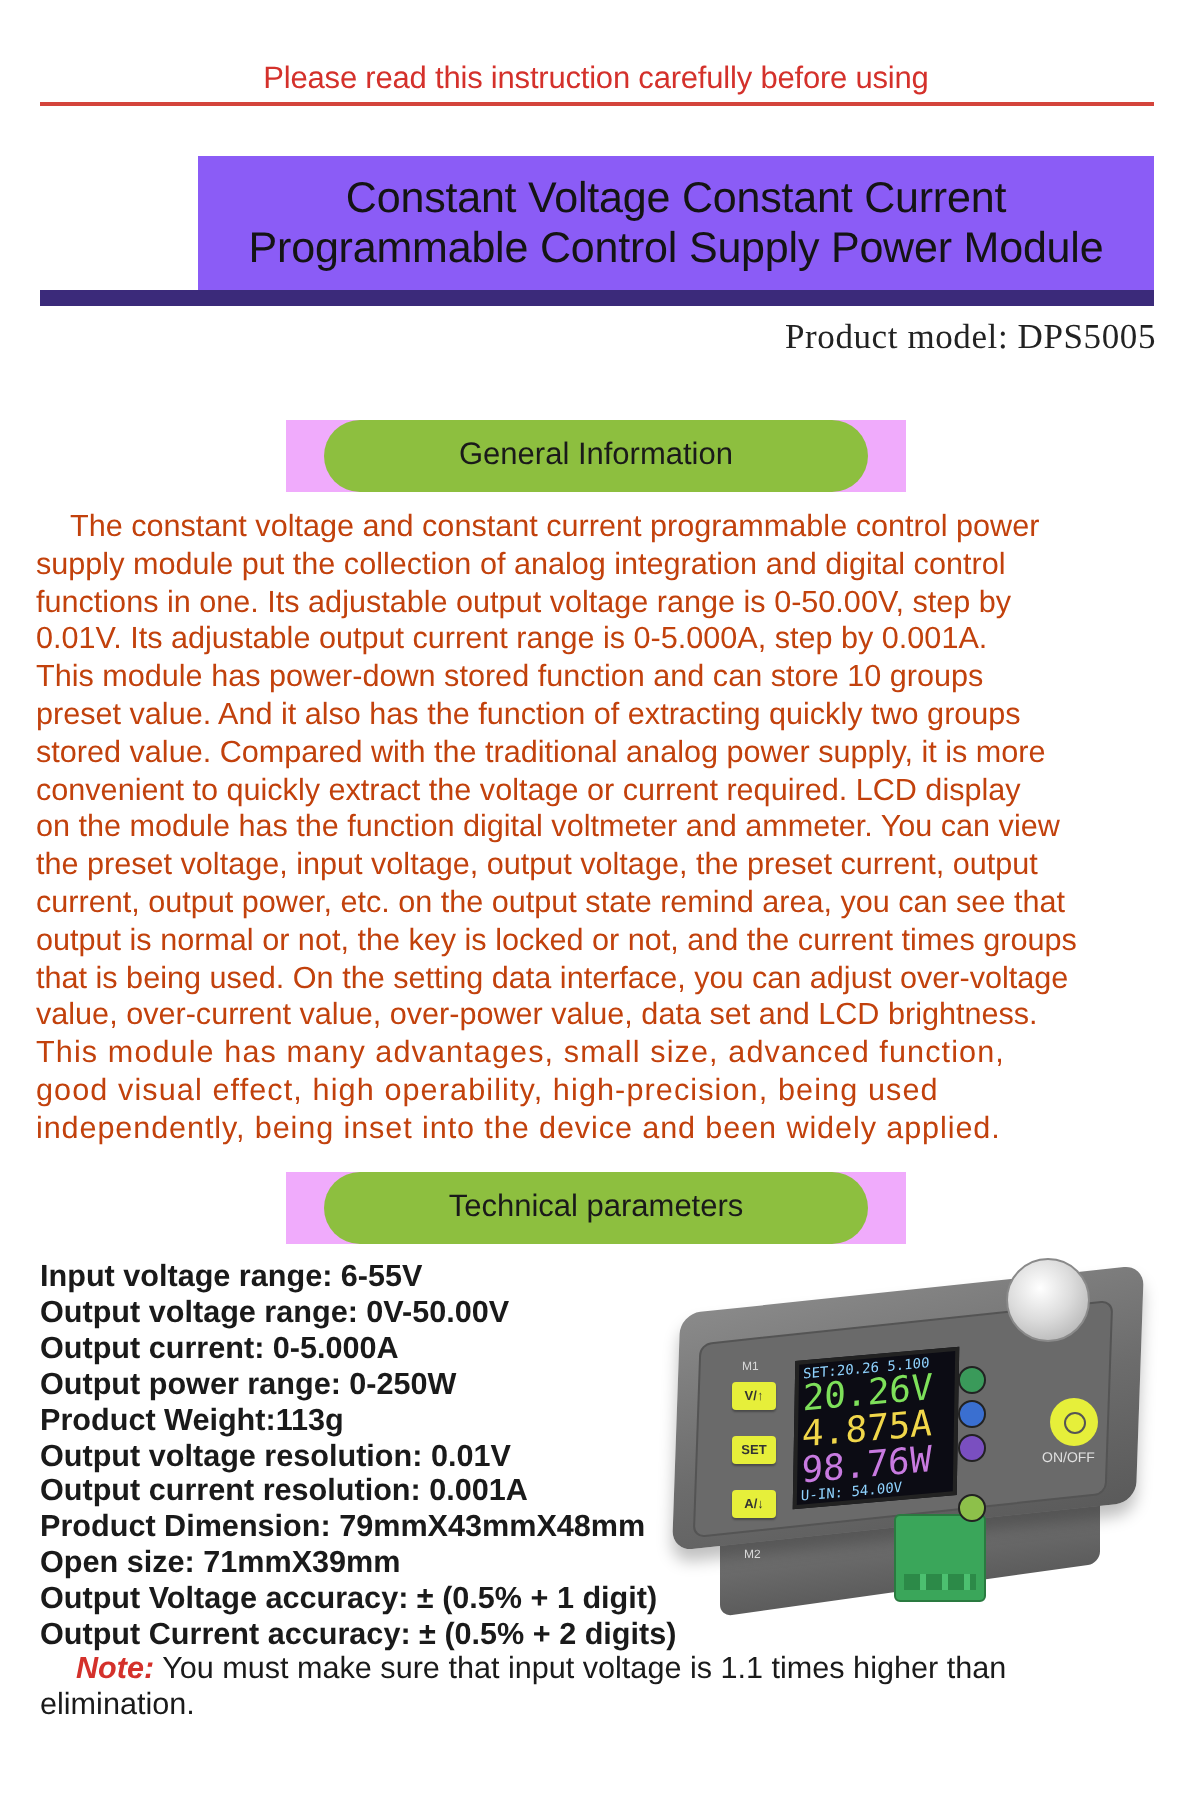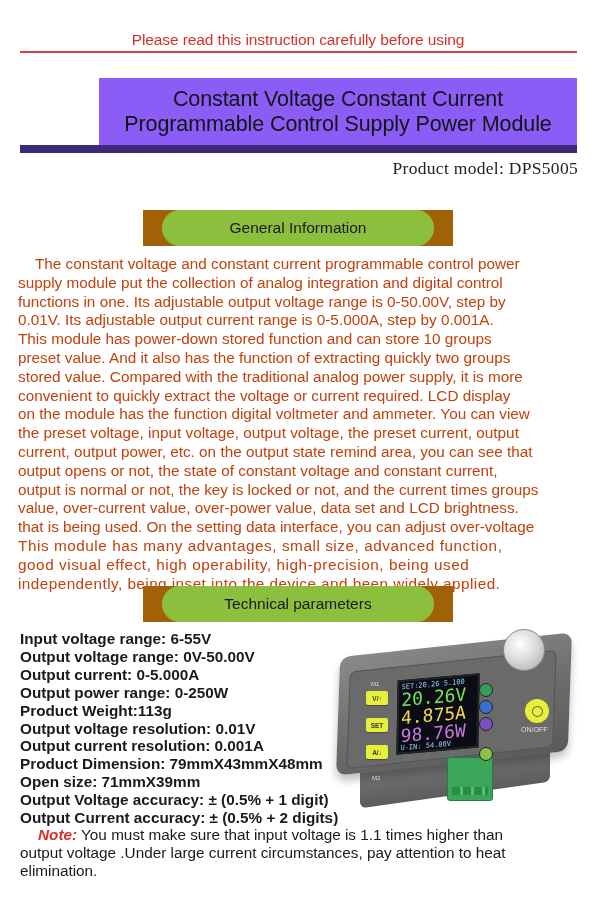--- a/index.html
+++ b/index.html
@@ -25,21 +25,21 @@
     display: flex; flex-direction: column; justify-content: center; align-items: center;
     font-size: 21.5px; line-height: 25px; letter-spacing: -0.1px;
   }
   .title-band { left: 20px; top: 145px; width: 557px; height: 8px; background: #3b2a7a; }
   .model {
     right: 22px; top: 158px; font-family: "Liberation Serif", serif;
     font-size: 17.5px; color: #222; letter-spacing: 0.3px;
   }
 
   
-  .sec-bar { left: 143px; width: 310px; height: 36px; background: #a16207; }
+  .sec-bar { left: 143px; width: 310px; height: 36px; background: #f0abfc; }
   .sec-pill {
     position: absolute; left: 19px; top: 0; width: 272px; height: 36px;
     background: #8dbf3f; border-radius: 18px;
     display: flex; align-items: center; justify-content: center;
     font-size: 15.5px; color: #1a1a1a;
   }
 
   
   .para {
     left: 18px; top: 255px; width: 568px;
@@ -142,24 +142,23 @@
   <span class="line">supply module put the collection of analog integration and digital control</span>
   <span class="line">functions in one. Its adjustable output voltage range is 0-50.00V, step by</span>
   <span class="line">0.01V. Its adjustable output current range is 0-5.000A, step by 0.001A.</span>
   <span class="line">This module has power-down stored function and can store 10 groups</span>
   <span class="line">preset value. And it also has the function of extracting quickly two groups</span>
   <span class="line">stored value. Compared with the traditional analog power supply, it is more</span>
   <span class="line">convenient to quickly extract the voltage or current required. LCD display</span>
   <span class="line">on the module has the function digital voltmeter and ammeter. You can view</span>
   <span class="line">the preset voltage, input voltage, output voltage, the preset current, output</span>
   <span class="line">current, output power, etc. on the output state remind area, you can see that</span>
-  <span class="line">output opens or not, the state of constant voltage and constant current,</span>
   <span class="line">output is normal or not, the key is locked or not, and the current times groups</span>
+  <span class="line">that is being used. On the setting data interface, you can adjust over-voltage</span>
   <span class="line">value, over-current value, over-power value, data set and LCD brightness.</span>
-  <span class="line">that is being used. On the setting data interface, you can adjust over-voltage</span>
   <span class="line" style="letter-spacing:0.55px;">This module has many advantages, small size, advanced function,</span>
   <span class="line" style="letter-spacing:0.55px;">good visual effect, high operability, high-precision, being used</span>
   <span class="line" style="letter-spacing:0.45px;">independently, being inset into the device and been widely applied.</span>
 </div>
 
 <div class="abs sec-bar" style="top:586px;">
   <div class="sec-pill">Technical parameters</div>
 </div>
 
 <div class="abs specs">
@@ -171,21 +170,20 @@
   <div class="row">Output voltage resolution: 0.01V</div>
   <div class="row">Output current resolution: 0.001A</div>
   <div class="row">Product Dimension: 79mmX43mmX48mm</div>
   <div class="row">Open size:  71mmX39mm</div>
   <div class="row">Output Voltage accuracy: ± (0.5% + 1 digit)</div>
   <div class="row">Output Current accuracy: ± (0.5% + 2 digits)</div>
 </div>
 
 <div class="abs note">
   <span class="line"><span class="note-label">Note:</span><span> You must make sure that input voltage is 1.1 times higher than</span></span>
-  <span class="line">output voltage .Under large current circumstances, pay attention to heat</span>
   <span class="line">elimination.</span>
 </div>
 
 <div class="abs device">
   <div class="dev-lower"></div>
   <div class="dev-body"></div>
   <div class="dev-face"></div>
   <div class="terminal"></div>
 
   <div class="m-label" style="left:41px; top:56px;">M1</div>

